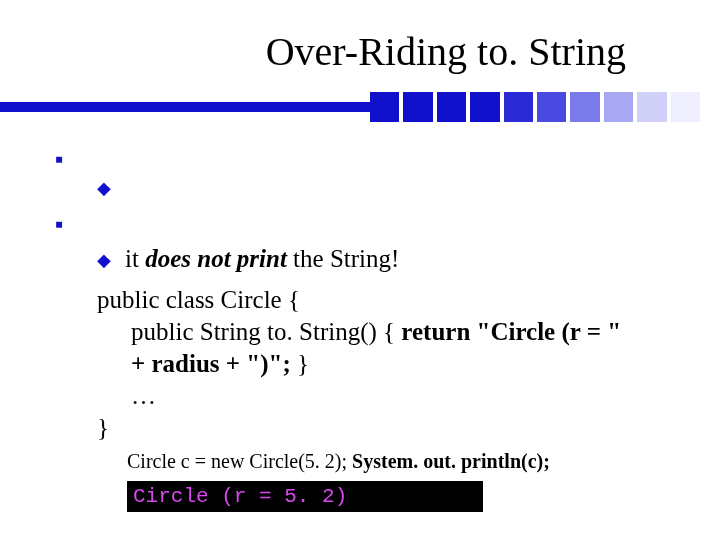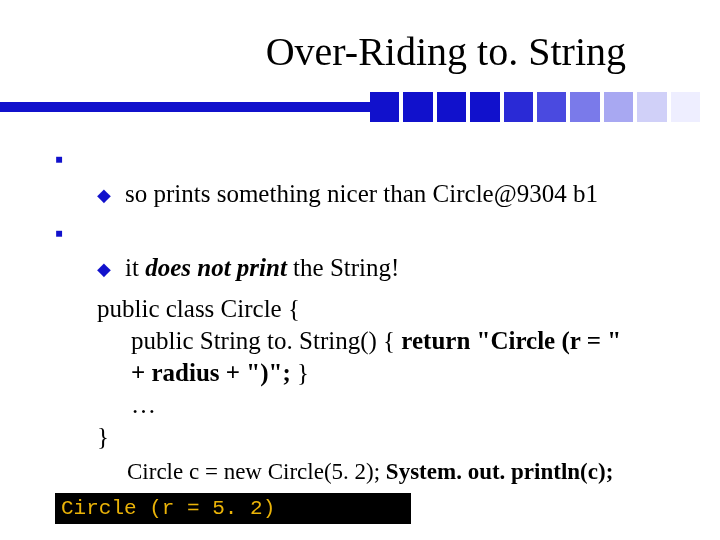--- a/index.html
+++ b/index.html
@@ -97,27 +97,28 @@
     font-size: 25px;
     line-height: 1.28;
     margin-left: 42px;
     margin-top: 2px;
   }
   .code .ind1 { padding-left: 34px; display: block; }
   .code .b { font-weight: bold; }
   .console-line {
     margin-left: 72px;
     margin-top: 6px;
-    font-size: 23px;
+    font-size: 20px;
   }
   .console {
     display: inline-block;
+    margin-left: 72px;
     margin-top: 8px;
     background: #000;
-    color: #eab308;
+    color: #d946ef;
     font-family: "Courier New", Courier, monospace;
     font-size: 21px;
     padding: 4px 10px 4px 6px;
     min-width: 340px;
   }
 </style>
 </head>
 <body>
 
 <div class="slide">
@@ -140,21 +141,20 @@
       </div>
   </div>
 
   <div class="body">
 
     <div class="l1">
       <span class="bul">▪</span>
     </div>
     <div class="l2">
       <span class="bul">◆</span>
-      <span>so prints something nicer than Circle@9304 b1</span>
     </div>
 
     <div class="l1">
       <span class="bul">▪</span>
     </div>
     <div class="l2">
       <span class="bul">◆</span>
       <span>
         <span>it </span><span class="bital">does not print</span><span> the String!</span>
       </span>

